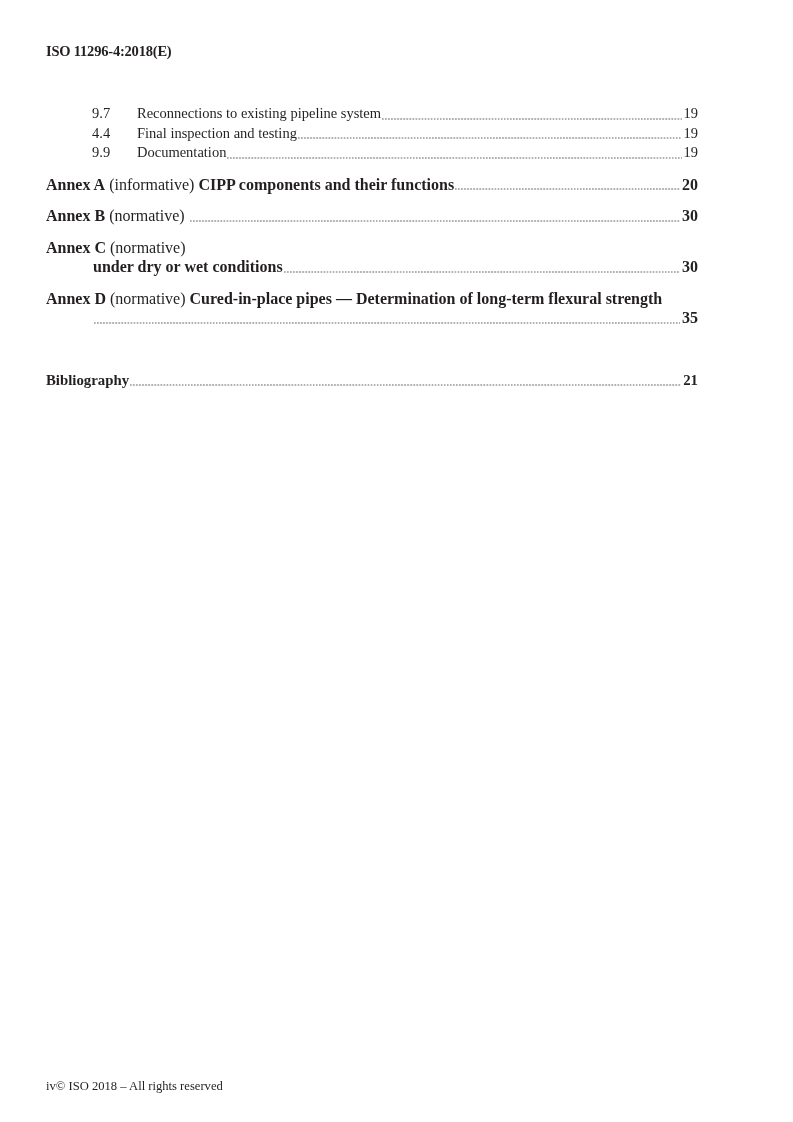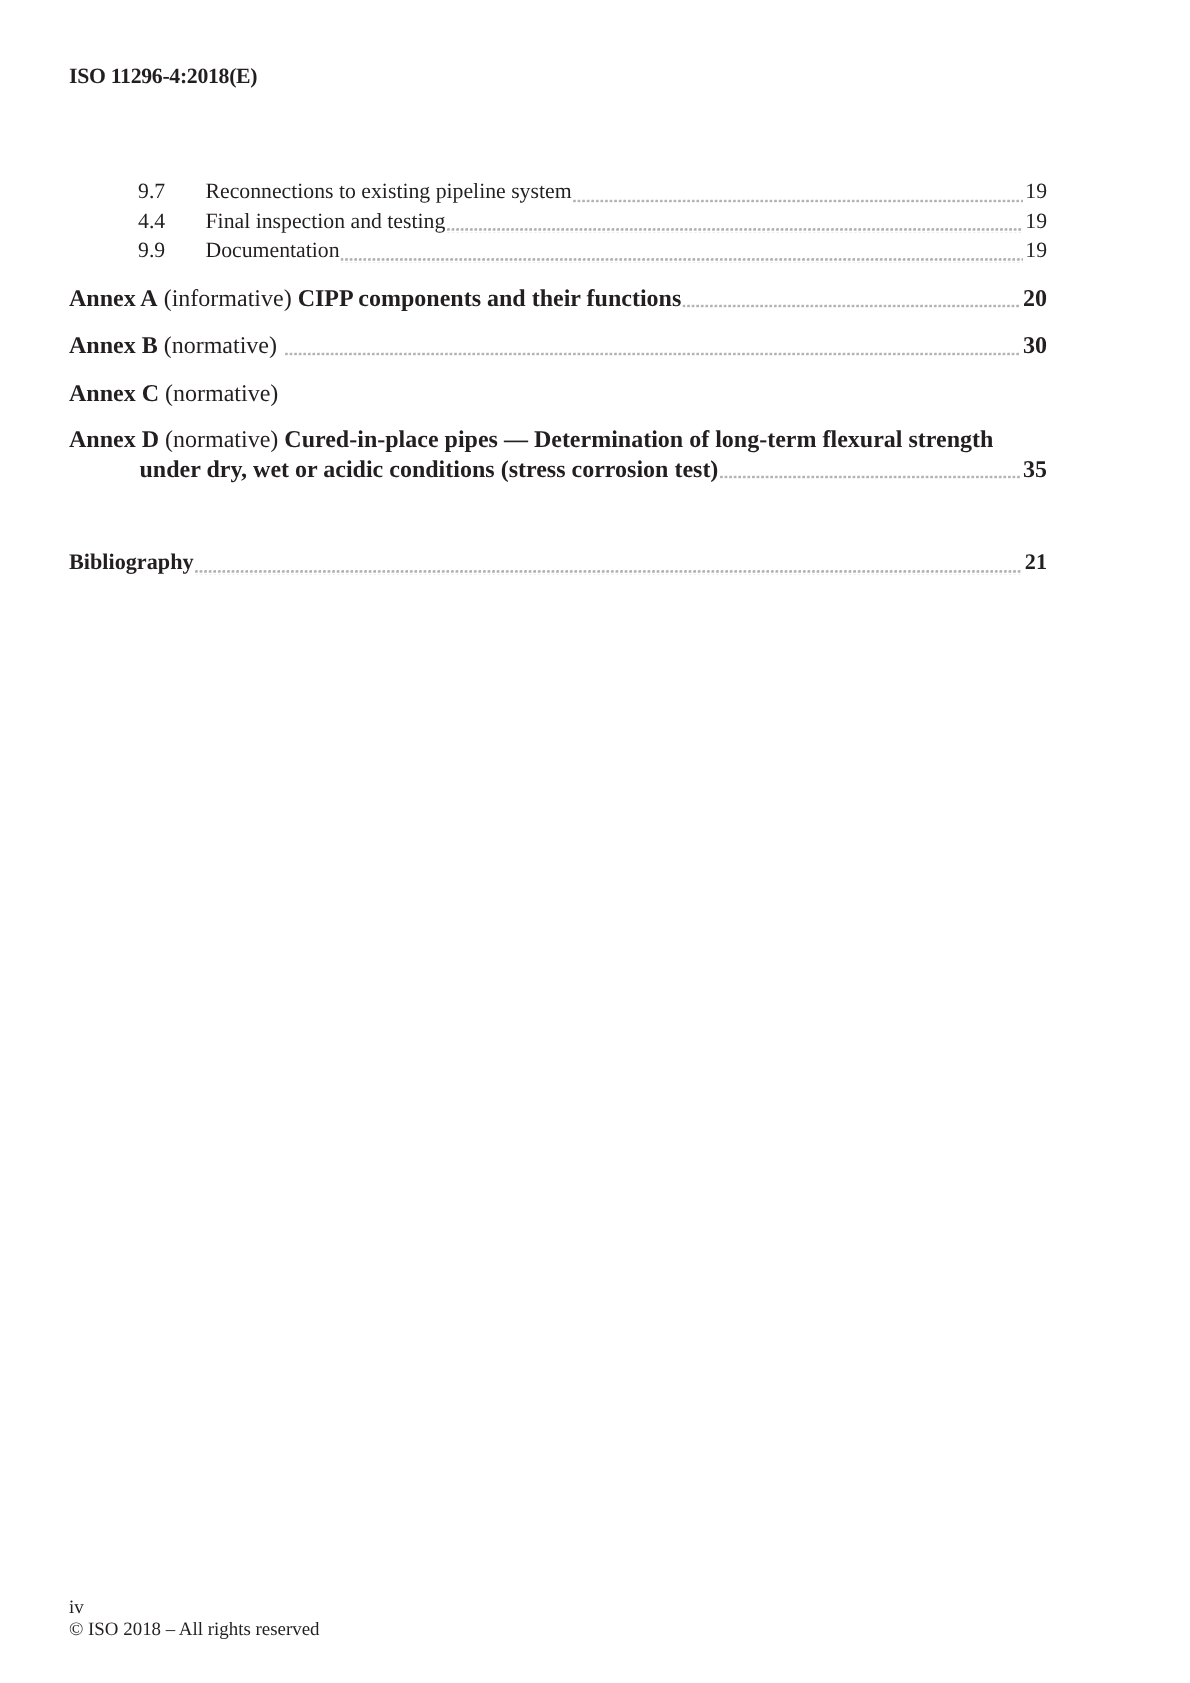--- a/index.html
+++ b/index.html
@@ -27,21 +27,21 @@
     font-size: 14.5px;
     letter-spacing: -0.2px;
     color: #231f20;
     white-space: nowrap;
   }
 
   
   .toc {
     position: absolute;
     left: 46px;
-    top: 119px;
+    top: 104px;
     width: 652px;
   }
 
   
   .toc-row {
     display: flex;
     align-items: baseline;
     width: 100%;
   }
 
@@ -135,24 +135,22 @@
   }
 
   
   .footer {
     position: absolute;
     left: 46px;
     right: 46px;
     bottom: 28px;
     display: flex;
     align-items: baseline;
-    justify-content: space-between;
     font-size: 12.6px;
     color: #231f20;
-    flex-direction: column;
   }
   .footer-folio {
     white-space: nowrap;
   }
   .footer-copyright {
     white-space: nowrap;
   }
 </style>
 </head>
 <body>
@@ -192,27 +190,31 @@
     </div>
 
     <div class="toc-row annex-row">
       <span class="annex-head"><span>Annex B</span>&nbsp;<span class="annex-kind">(normative)</span>&nbsp;</span>
       <span class="leader"></span>
       <span class="pageno pageno-bold">30</span>
     </div>
 
     <div class="toc-row annex-row">
       <span class="annex-head"><span>Annex C</span>&nbsp;<span class="annex-kind">(normative)</span>&nbsp;</span>
+      <span class="annex-cont">
+        <span class="annex-cont-text">under dry or wet conditions</span>
+        <span class="leader"></span>
+        <span class="pageno pageno-bold">30</span>
+      </span>
     </div>
 
     <div class="toc-row annex-row">
       <span class="annex-head"><span>Annex D</span>&nbsp;<span class="annex-kind">(normative)</span>&nbsp;</span>
       <span class="annex-title">Cured-in-place pipes — Determination of long-term flexural strength</span>
       <span class="annex-cont">
-        <span class="annex-cont-text">under dry, wet or acidic conditions (stress corrosion test)</span>
         <span class="leader"></span>
         <span class="pageno pageno-bold">35</span>
       </span>
     </div>
 
     <div class="toc-row biblio-row">
       <span class="biblio-title">Bibliography</span>
       <span class="leader"></span>
       <span class="pageno pageno-bold">21</span>
     </div>

